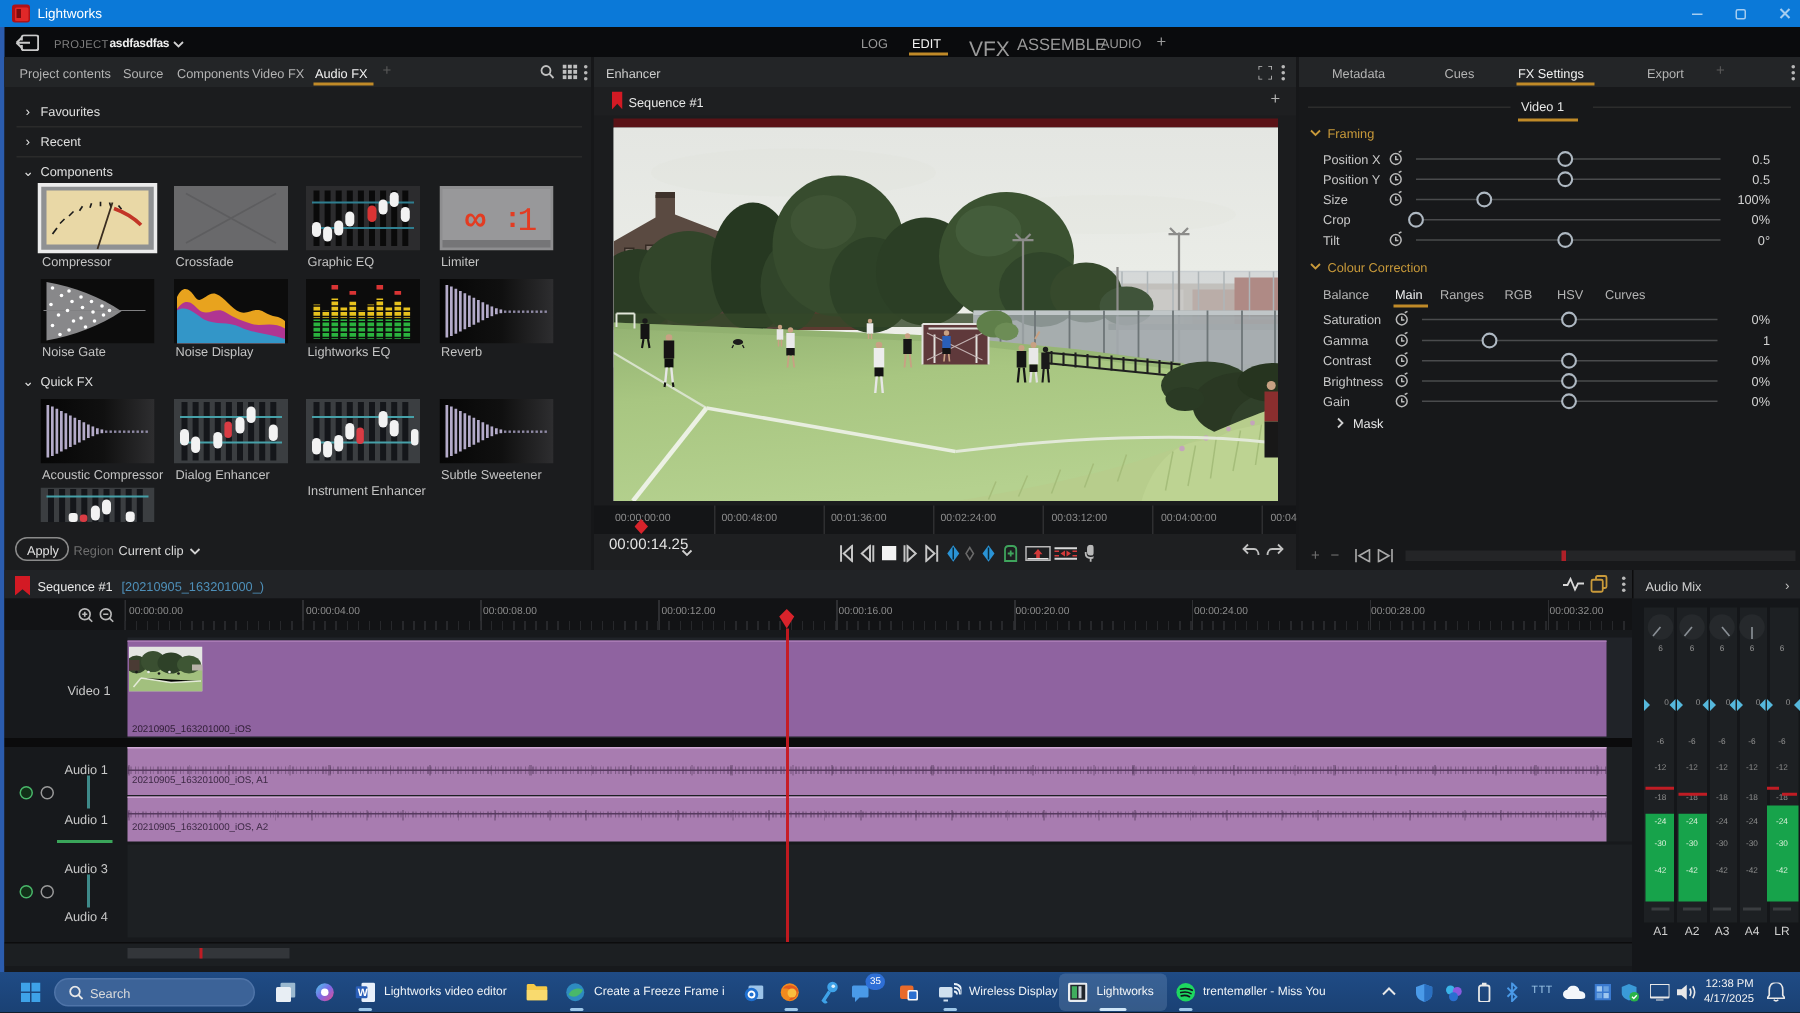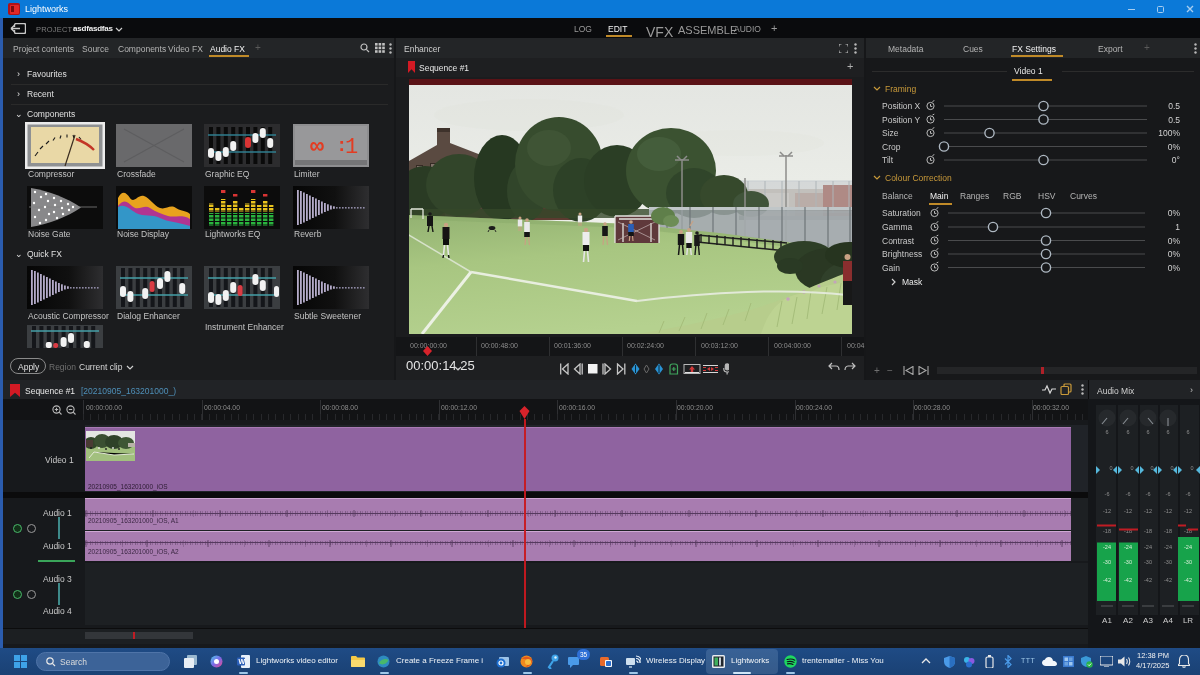--- a/index.html
+++ b/index.html
@@ -642,21 +642,21 @@
  <div class="abs" style="left:153px;top:299px;width:1px;height:19px;background:#2e2f31"></div>
  <div class="abs" style="left:226px;top:299px;width:1px;height:19px;background:#2e2f31"></div>
  <div class="abs" style="left:299px;top:299px;width:1px;height:19px;background:#2e2f31"></div>
  <div class="abs" style="left:372px;top:299px;width:1px;height:19px;background:#2e2f31"></div>
  <div class="abs" style="left:445px;top:299px;width:1px;height:19px;background:#2e2f31"></div>
  <svg class="abs" style="left:27px;top:308px" width="9" height="10">
         <path d="M4.5 0 L9 5 L4.5 10 L0 5 Z" fill="#d8232b"></path>
       </svg>
 
  <div class="abs" style="left:0;top:318px;width:468px;height:24px;background:#1e1f21"></div>
- <div class="txt" style="left:10px;top:320px;font-size:13px;color:#e4e4e4">00:00:14.25</div>
+ <div class="txt" style="left:10px;top:320px;font-size:10px;color:#e4e4e4">00:00:14.25</div>
  <svg class="abs" style="left:58px;top:328px" width="8" height="5">
         <path d="M1 1 L4 4 L7 1" stroke="#d0d0d0" stroke-width="1.2" fill="none"></path>
       </svg>
  <svg class="abs" style="left:163px;top:325px" width="170" height="12" viewBox="0 0 170 12">
   <g stroke="#c6c6c6" stroke-width="1.3" fill="none">
    <path d="M1.7 0.5 V11.5"></path>
           <path d="M9 1 L3.5 6 L9 11 Z"></path>
    <path d="M23.2 0.5 V11.5"></path>
           <path d="M21 1 L15.5 6 L21 11 Z"></path>
    <path d="M44 0.5 V11.5"></path>

